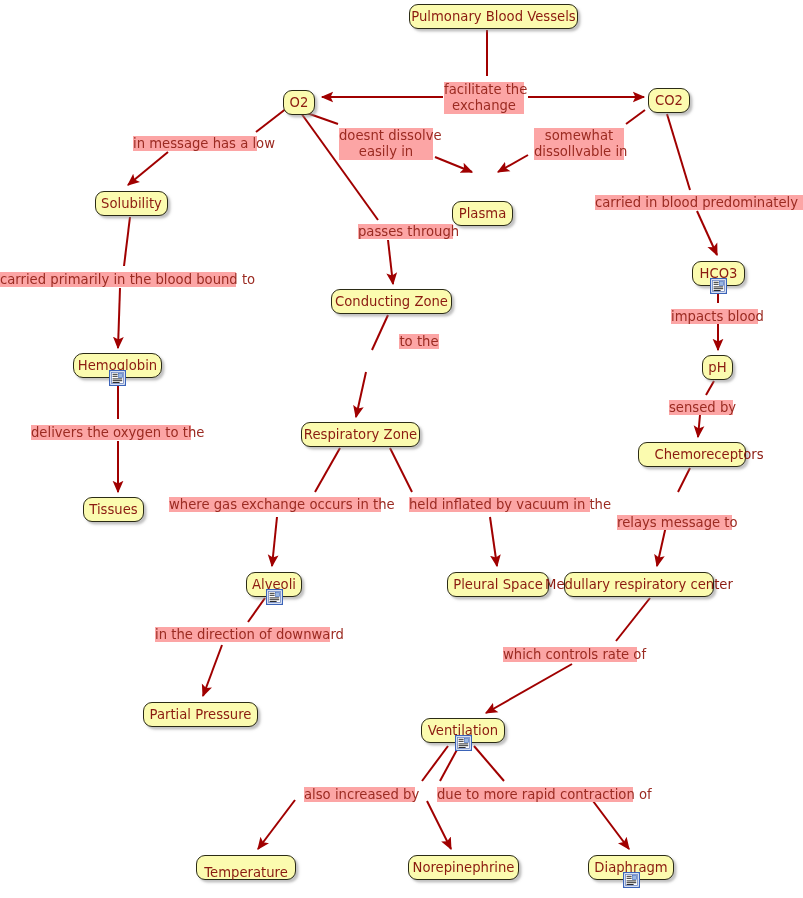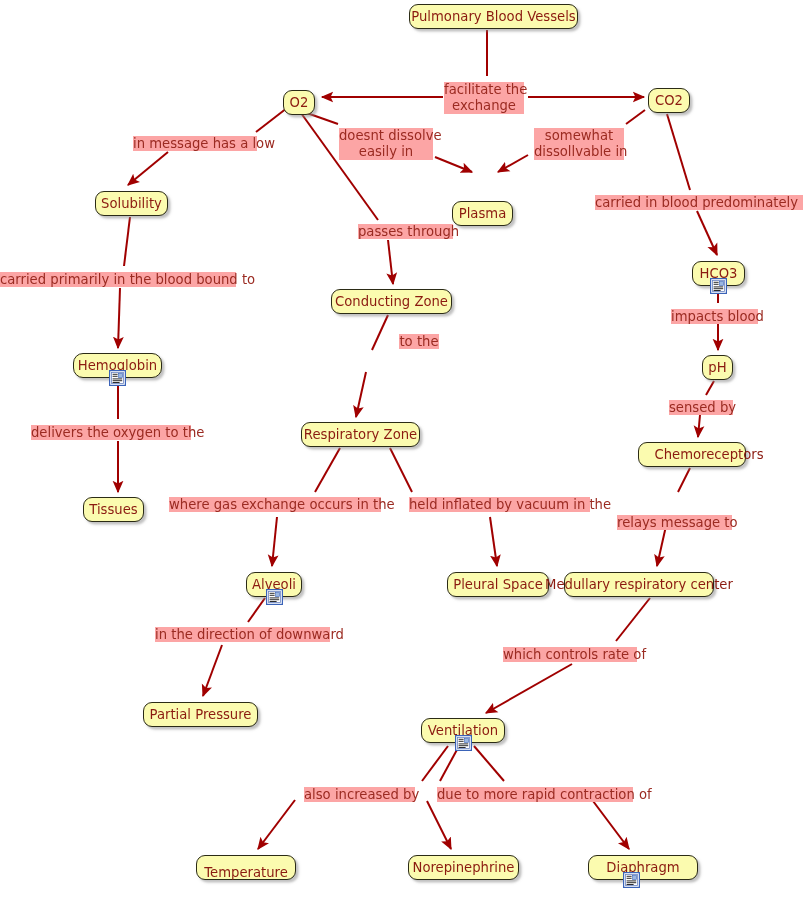--- a/index.html
+++ b/index.html
@@ -150,21 +150,21 @@
       </div>
       <div class="node" style="left: 421px; top: 718px; width: 84px;">
         <span class="label">Ventilation</span>
       </div>
       <div class="node" style="left: 196px; top: 855px; width: 100px; align-items: flex-end;">
         <span class="label">Temperature</span>
       </div>
       <div class="node" style="left: 408px; top: 855px; width: 111px;">
         <span class="label">Norepinephrine</span>
       </div>
-      <div class="node" style="left: 588px; top: 855px; width: 110px;">
+      <div class="node" style="left: 588px; top: 855px; width: 86px;">
         <span class="label">Diaphragm</span>
       </div>
     </div>
   <div id="labels-layer">
       <div class="elabel two" style="left: 444px; top: 82px; width: 80px;">
         <div>facilitate the</div>
         <div>exchange</div>
       </div>
       <div class="elabel" style="left: 133px; top: 136px; width: 124px;">
         <div>in message has a low</div>

